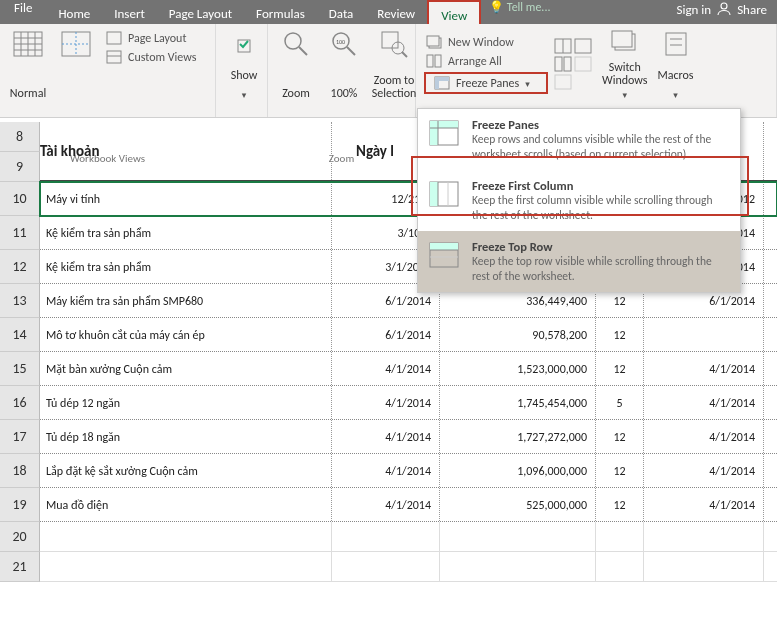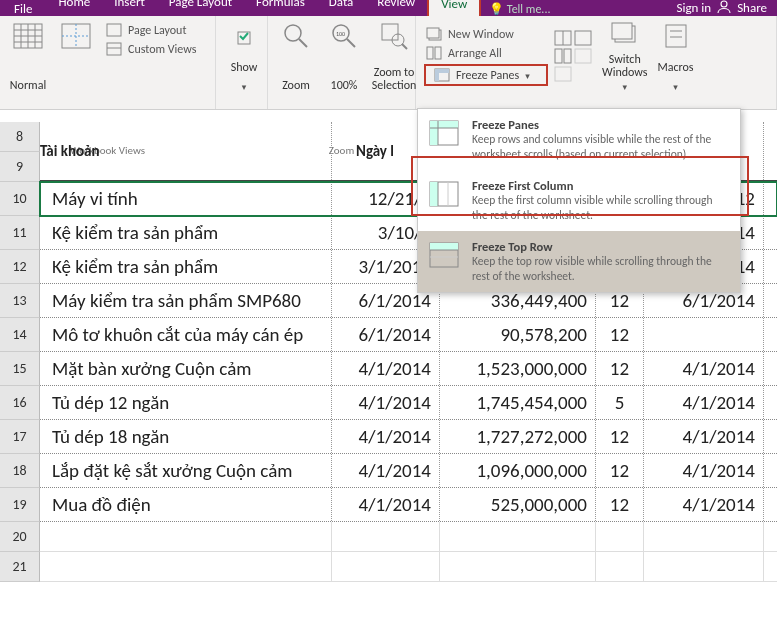--- a/index.html
+++ b/index.html
@@ -1,19 +1,19 @@
 <!DOCTYPE html>
 <html><head>
 <meta charset="utf-8">
 <style>
 * { margin: 0; padding: 0; box-sizing: border-box; font-family: "Segoe UI", Calibri, sans-serif; }
 body { background: #fff; width: 777px; height: 641px; overflow: hidden; position: relative; }
 
 
-.titlebar { background: #701a75; height: 16px; display: flex; align-items: flex-end; color: #fff; font-size: 13px; }
+.titlebar { background: #737373; height: 24px; display: flex; align-items: flex-start; color: #fff; font-size: 13px; }
 .titlebar .tb-file { padding: 0 14px; color: #fff; }
 .titlebar .tb-tab { padding: 0 12px; height: 28px; line-height: 28px; color: #fff; background: transparent; }
 .titlebar .tb-tab.active { background: #f3f2f1; color: #0f6b3a; border: 2px solid #c0392b; border-bottom: none; }
 .titlebar .tellme { color: #b7d8c3; padding: 0 8px; font-size: 12px; }
 .titlebar .signin { margin-left: auto; padding: 0 10px; color: #fff; font-size: 13px; display: flex; align-items: center; gap: 4px; }
 .acct-icon { width: 18px; height: 18px; display: inline-block; }
 
 
 .ribbon { background: #f3f2f1; height: 94px; border-bottom: 1px solid #d0d0d0; display: flex; position: relative; }
 .group { display: flex; flex-direction: column; border-right: 1px solid #dcdcdc; padding: 2px 4px 0 4px; }
@@ -43,21 +43,21 @@
 .rowhdrs { width: 40px; display: flex; flex-direction: column; }
 .rowhdr { height: 34px; background: #e6e6e6; border-right: 1px solid #bbb; border-bottom: 1px solid #ccc; display: flex; align-items: center; justify-content: center; font-size: 14px; color: #333; }
 .rowhdr.short { height: 30px; }
 .cells { flex: 1; display: flex; flex-direction: column; }
 
 .hdr-row { height: 60px; display: flex; border-bottom: 2px solid #444; }
 .hdr-cell { border-right: 1px dotted #999; display: flex; align-items: center; justify-content: center; font-weight: bold; font-size: 15px; color: #222; text-align: center; padding: 0; }
 
 .data-row { height: 34px; display: flex; border-bottom: 1px dotted #888; }
 .data-row.selected { outline: 2px solid #1a7a44; outline-offset: -1px; }
-.cell { border-right: 1px dotted #999; display: flex; align-items: center; padding: 0 12px; font-size: 19px; color: #222; }
+.cell { border-right: 1px dotted #999; display: flex; align-items: center; padding: 0 6px; font-size: 12px; color: #222; }
 .c0 { width: 292px; justify-content: flex-start; }
 .c1 { width: 108px; justify-content: flex-end; padding-right: 8px; }
 .c2 { width: 156px; justify-content: flex-end; padding-right: 8px; }
 .c3 { width: 48px; justify-content: center; }
 .c4 { width: 120px; justify-content: flex-end; padding-right: 8px; }
 
 .empty-row { height: 30px; display: flex; border-bottom: 1px solid #ddd; }
 .empty-row .cell { border-right: 1px solid #ddd; }
 
 

